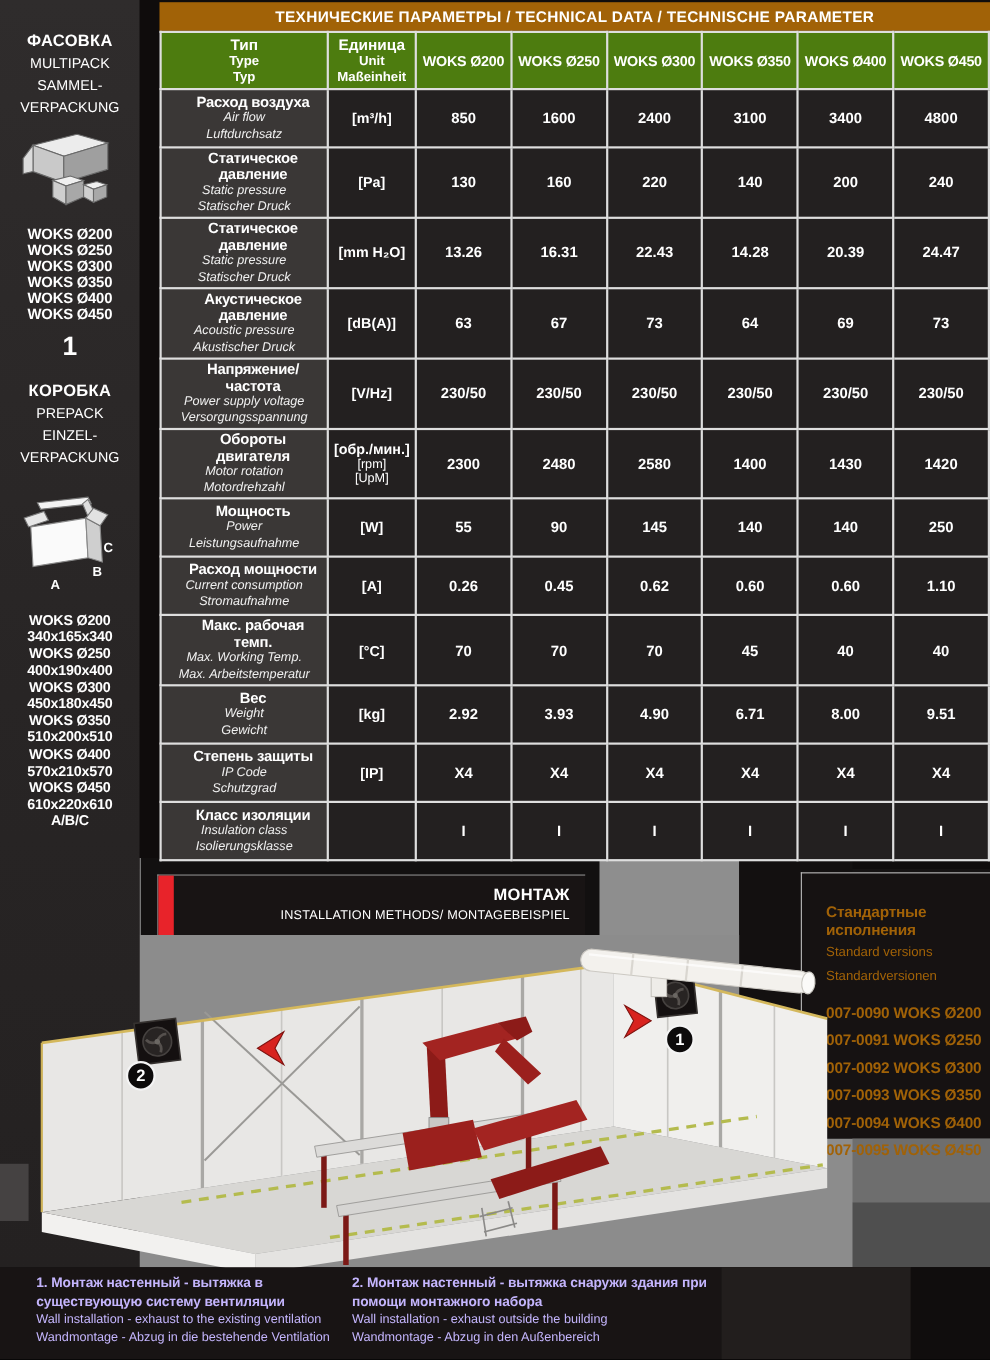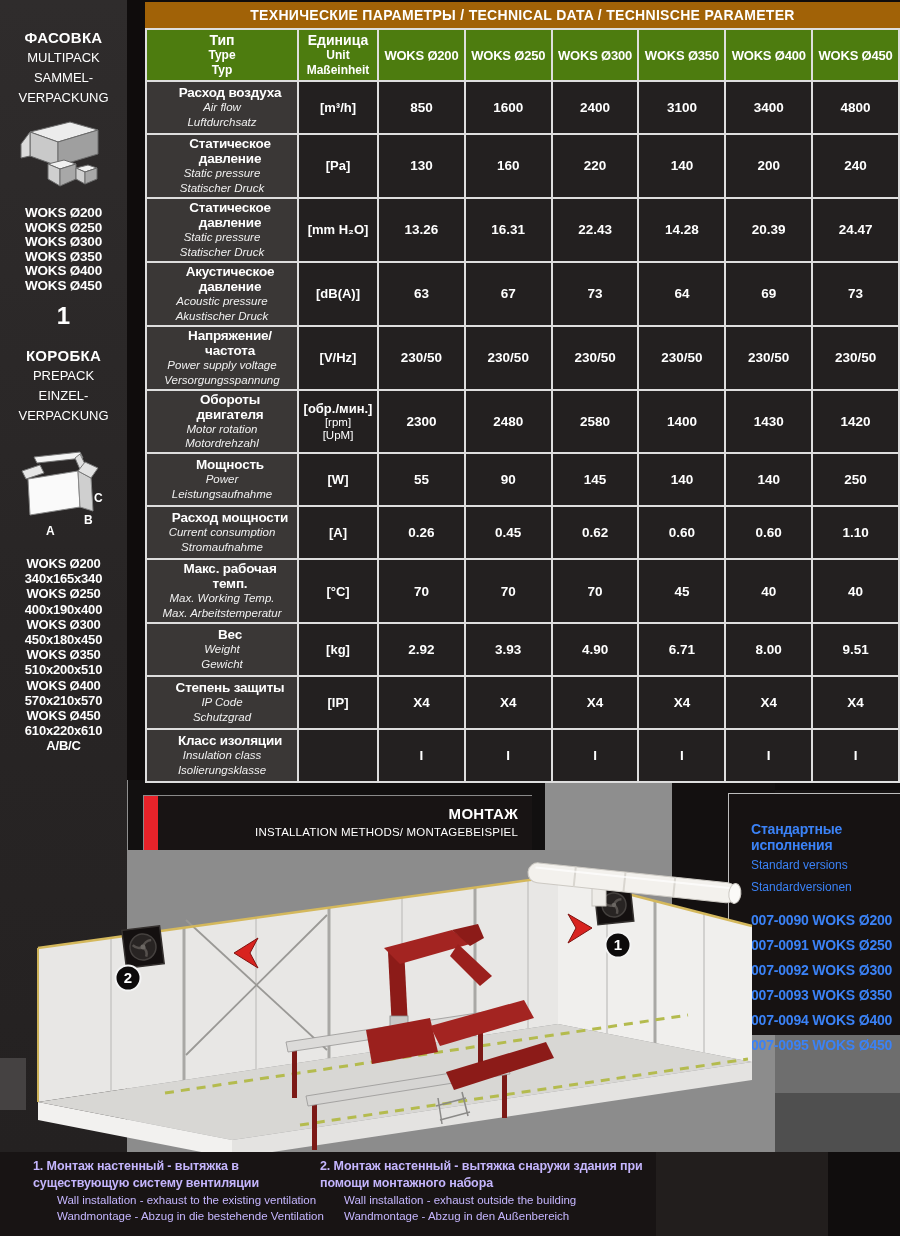--- a/index.html
+++ b/index.html
@@ -49,35 +49,35 @@
   
   .montage-bar{left:143px;top:795px;width:389px;height:55px;background:#181414;
                border-top:1px solid #8a8a8a;border-left:1px solid #8a8a8a;color:#fff;}
   .montage-stripe{position:absolute;left:0;top:0;width:14px;height:100%;background:#e8232a;}
   .montage-text{position:absolute;right:14px;top:9px;text-align:right;}
   .mb-ru{font-weight:bold;font-size:15px;letter-spacing:.3px;}
   .mb-sub{font-weight:normal;font-size:11.5px;margin-top:4px;letter-spacing:.2px;}
 
   
   .std-panel{left:728px;top:793px;width:172px;height:242px;background:#161212;
-             border-top:1px solid #bdbdbd;border-left:1px solid #bdbdbd;color:#3b82f6;padding:27px 0 0 22px;}
+             border-top:1px solid #bdbdbd;border-left:1px solid #bdbdbd;color:#a16207;padding:27px 0 0 22px;}
   .sp-title{font-weight:bold;font-size:14px;letter-spacing:-.2px;}
   .sp-sub{font-weight:normal;font-size:12px;line-height:1.55;margin-top:3px;}
   .sp-items{margin-top:12px;}
   .sp-item{font-weight:bold;font-size:14px;line-height:25px;letter-spacing:-.2px;white-space:nowrap;}
 
   
   .footer-band{left:0;top:1152px;width:900px;height:84px;background:#181414;}
   .footer-right{left:656px;top:1152px;width:172px;height:84px;background:#221e1d;}
   .footer-far-right{left:828px;top:1152px;width:72px;height:84px;background:#100d0d;}
   .f-col{color:#c4b5fd;top:1158px;}
   .f-col1{left:33px;width:300px;}
   .f-col2{left:320px;width:345px;}
   .f-ru{font-weight:bold;font-size:12.5px;line-height:17px;letter-spacing:-.1px;}
-  .f-sub{font-weight:normal;font-size:11.5px;line-height:16px;margin-left:24px;}
+  .f-sub{font-weight:normal;font-size:11.5px;line-height:16px;}
 
   .room-svg{left:0;top:0;width:900px;height:1236px;pointer-events:none;}
 </style>
 </head>
 <body>
 
 <div id="stage">
 
   <div class="abs bg-sidebar"></div>
   <div class="abs bg-main-top"></div>

